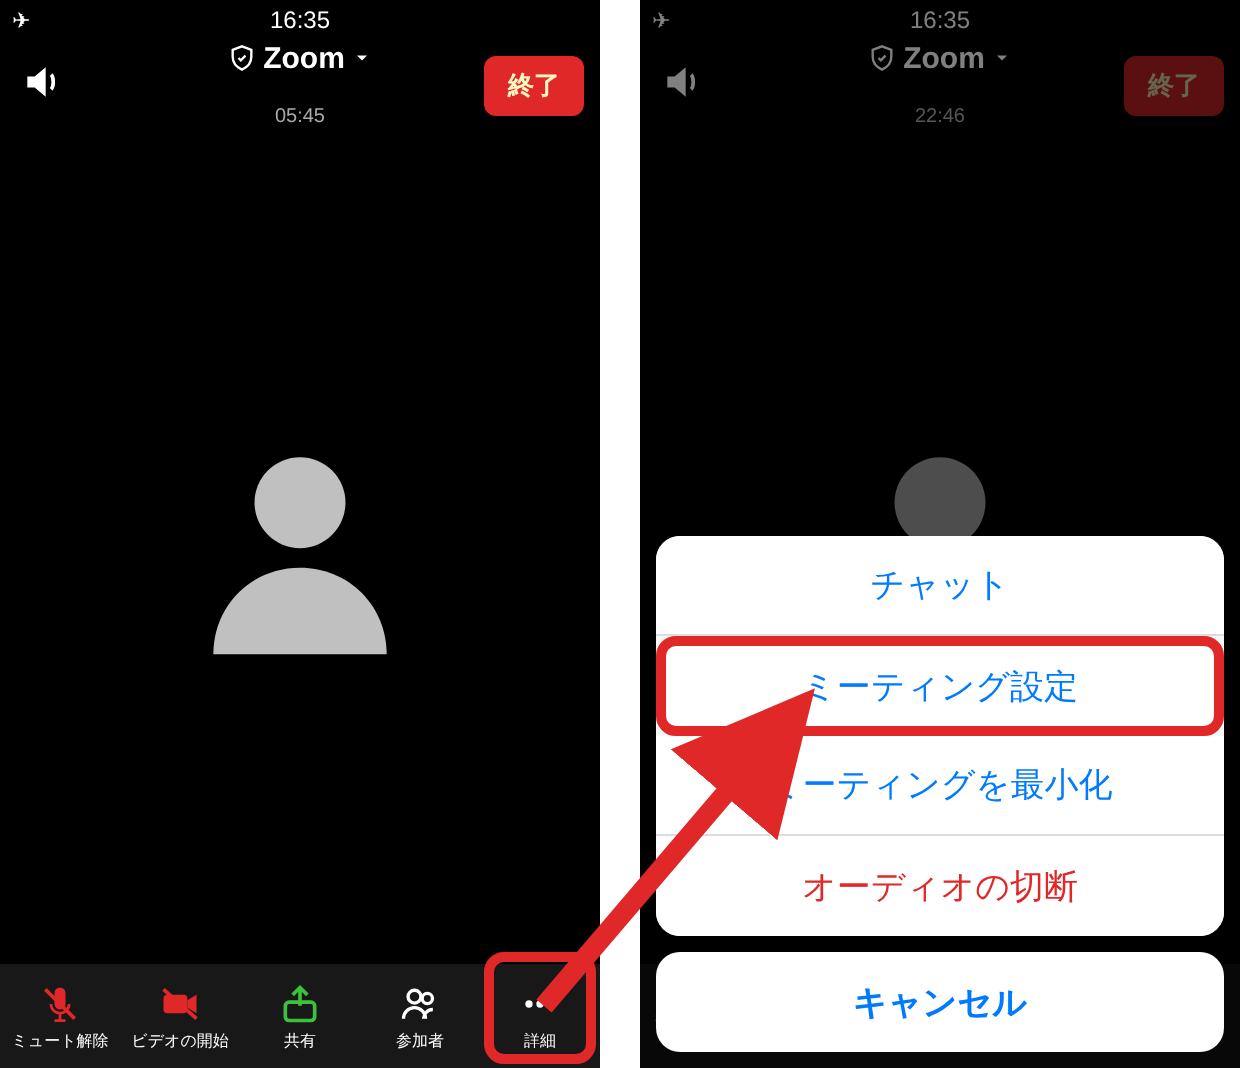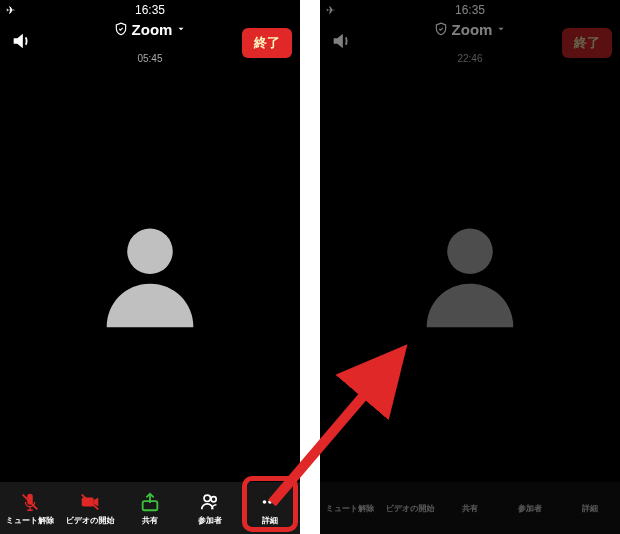--- a/index.html
+++ b/index.html
@@ -94,21 +94,20 @@
       position: absolute;
       bottom: 0;
       left: 0;
       right: 0;
       height: 52px;
       background: #181818;
       display: flex;
       justify-content: space-around;
       align-items: center;
       padding: 4px 0;
-      font-weight: bold;
     }
     .bottom-item {
       flex: 1;
       display: flex;
       flex-direction: column;
       align-items: center;
       justify-content: center;
       gap: 2px;
       color: #fff;
     }
@@ -304,20 +303,29 @@
         <span class="label">共有</span>
       </div>
     <div class="bottom-item">
         <span class="label">参加者</span>
       </div>
     <div class="bottom-item">
         <span class="label">詳細</span>
       </div>
   </div>
 
+  <div class="action-sheet">
+    <div class="sheet-group">
+      <div class="sheet-item">チャット</div>
+      <div class="sheet-item settings-highlight">ミーティング設定</div>
+      <div class="sheet-item">ミーティングを最小化</div>
+      <div class="sheet-item destructive">オーディオの切断</div>
+    </div>
+    <div class="sheet-cancel">キャンセル</div>
+  </div>
 </div>
 
 <svg class="arrow-svg" style="left:250px; top:335px;" width="180" height="180">
   <defs>
     <marker id="ah" markerWidth="7" markerHeight="7" refX="4" refY="3.5" orient="auto">
       <polygon points="0 0, 7 3.5, 0 7" fill="#e02828"></polygon>
     </marker>
   </defs>
   <line x1="22" y1="168" x2="138" y2="32" stroke="#e02828" stroke-width="10" marker-end="url(#ah)"></line>
 </svg>

